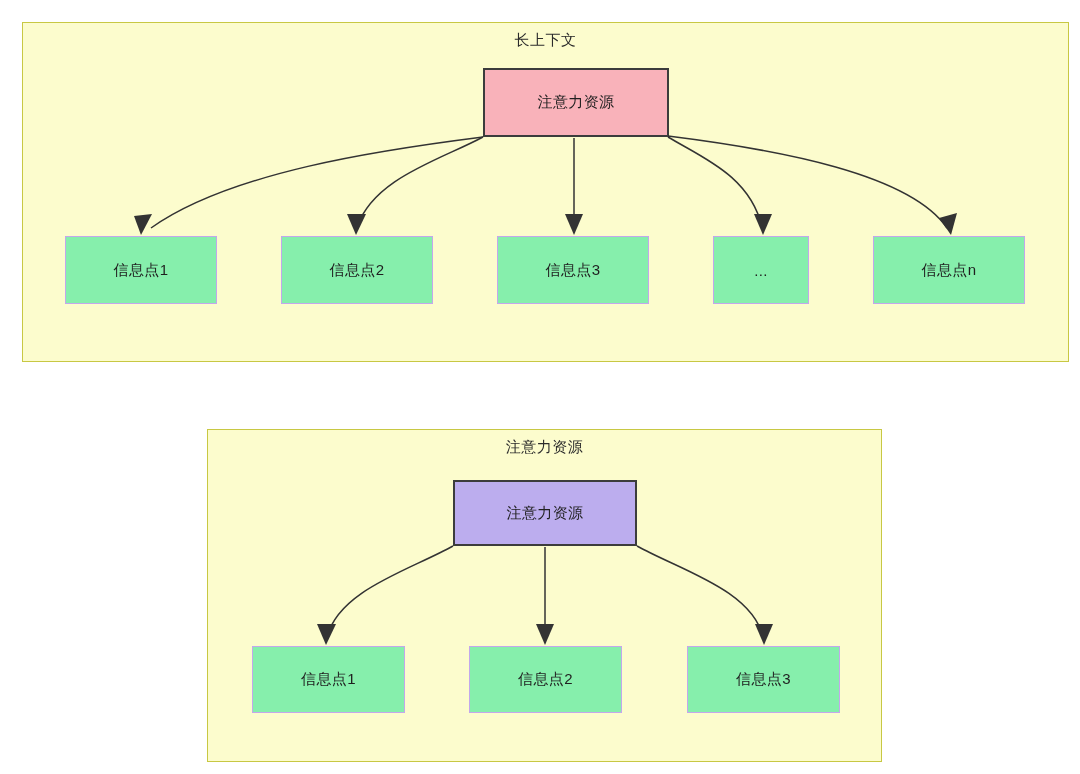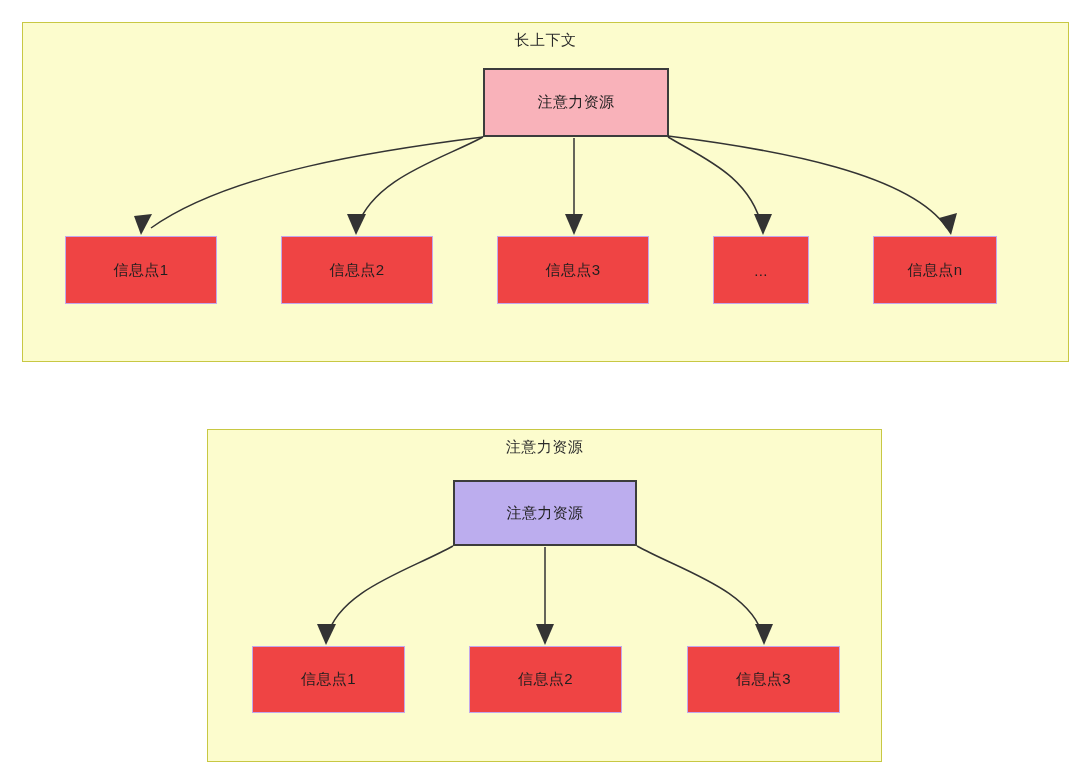--- a/index.html
+++ b/index.html
@@ -63,21 +63,21 @@
   }
   .node-attention-long {
     background: #f9b2ba;
     border: 2.2px solid #3c3c3c;
   }
   .node-attention-short {
     background: #bcadee;
     border: 2.2px solid #3c3c3c;
   }
   .node-info {
-    background: #ef4444;
+    background: #86efac;
     border: 1.6px solid #c3a7ec;
   }
   svg.edges {
     position: absolute;
     left: 0;
     top: 0;
     width: 1080px;
     height: 774px;
     pointer-events: none;
     overflow: visible;
@@ -114,21 +114,21 @@
   </div>
 
   <div class="node node-info" style="left:497px; top:236px; width:152px; height:68px;">
     <span>信息点3</span>
   </div>
 
   <div class="node node-info" style="left:713px; top:236px; width:96px; height:68px;">
     <span>...</span>
   </div>
 
-  <div class="node node-info" style="left:873px; top:236px; width:124px; height:68px;">
+  <div class="node node-info" style="left:873px; top:236px; width:152px; height:68px;">
     <span>信息点n</span>
   </div>
 
   <div class="panel" id="panel-short">
     <div class="panel-title">注意力资源</div>
   </div>
 
   <div class="node node-attention-short" style="left:453px; top:480px; width:184px; height:66px;">
     <span>注意力资源</span>
   </div>

